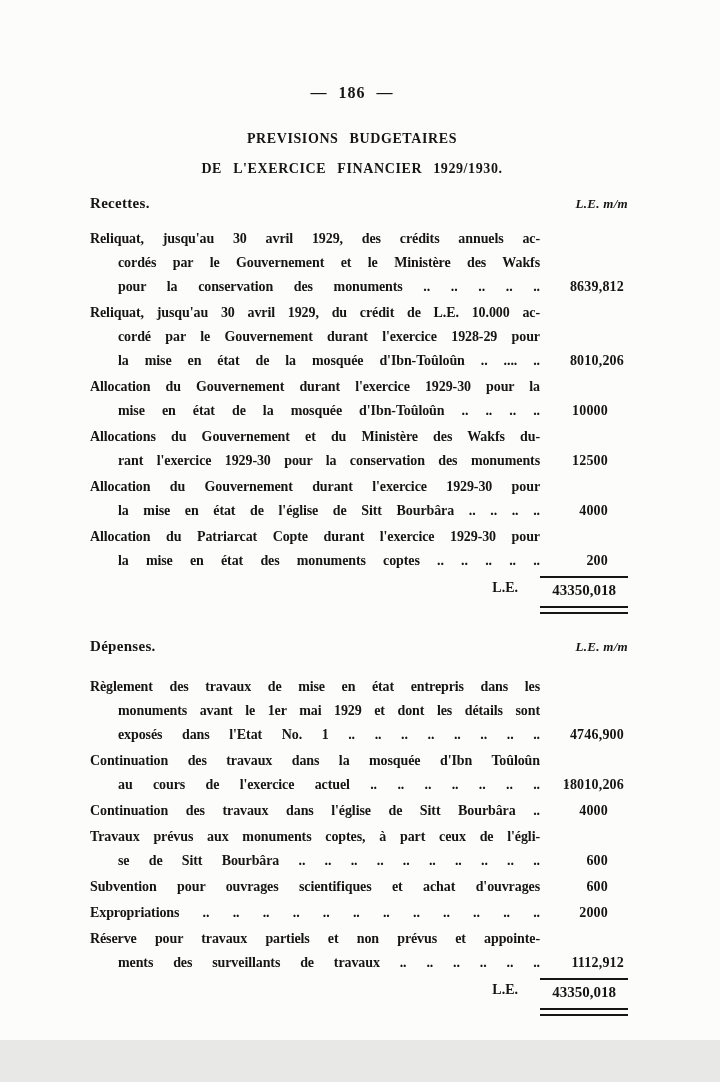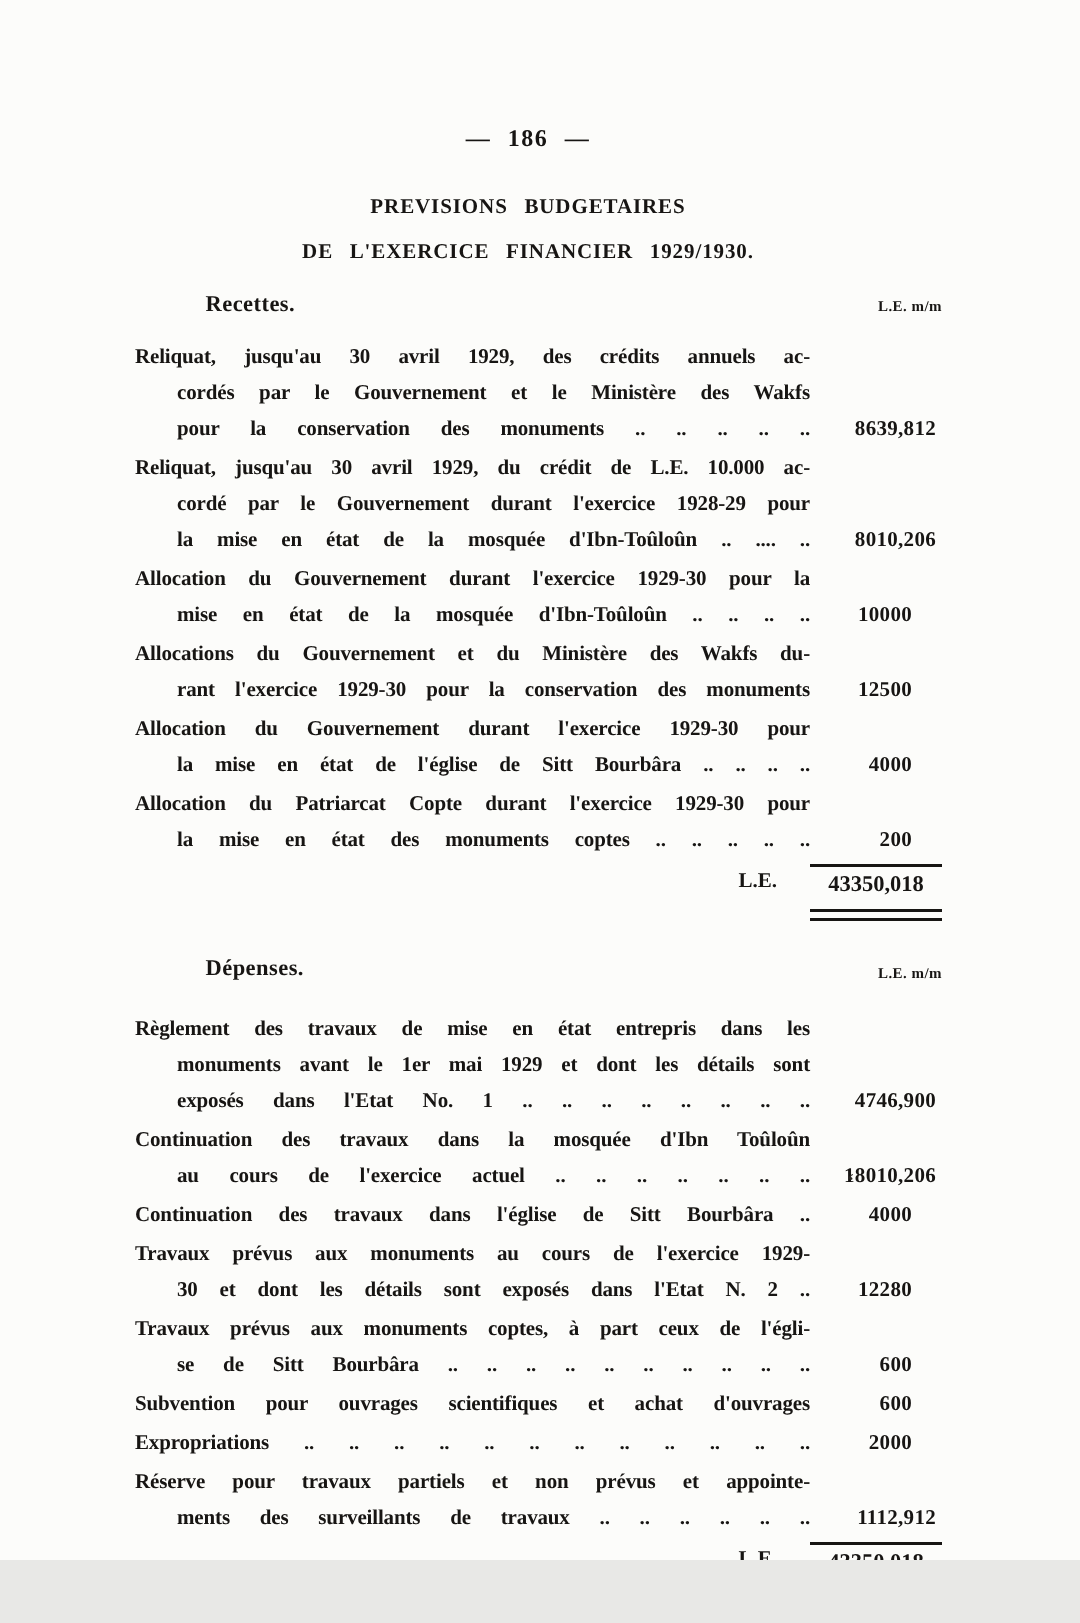--- a/index.html
+++ b/index.html
@@ -37,27 +37,27 @@
   .doc-title.l2{margin-top:14px;}
   .section-header{
     display:flex;
     justify-content:space-between;
     align-items:baseline;
     padding-right:12px;
   }
   .section-header.first{margin-top:18px;}
   .section-header.second{margin-top:24px;align-items:flex-end;}
   .section-heading{
-    margin-left:47px;
     font-size:15px;
     letter-spacing:0.3px;
   }
   .unit-label{
-    font-size:10px;
+    font-size:13px;
     letter-spacing:0.3px;
+    font-style:italic;
   }
   .items{margin-top:15px;}
   .items.dep{margin-top:20px;}
   .item{
     display:flex;
     align-items:flex-end;
     margin-bottom:2px;
   }
   .item-text{
     flex:1 1 auto;
@@ -220,27 +220,20 @@
         <div class="item-amount">18010,206</div>
       </div>
 
       <div class="item">
         <div class="item-text">
           <div class="line">Continuation des travaux dans l'église de Sitt Bourbâra ..</div>
         </div>
         <div class="item-amount whole">4000</div>
       </div>
 
-      <div class="item">
-        <div class="item-text">
-          <div class="line">Travaux prévus aux monuments au cours de l'exercice 1929-</div>
-          <div class="line cont">30 et dont les détails sont exposés dans l'Etat N. 2 ..</div>
-        </div>
-        <div class="item-amount whole">12280</div>
-      </div>
 
       <div class="item">
         <div class="item-text">
           <div class="line">Travaux prévus aux monuments coptes, à part ceux de l'égli-</div>
           <div class="line cont">se de Sitt Bourbâra .. .. .. .. .. .. .. .. .. ..</div>
         </div>
         <div class="item-amount whole">600</div>
       </div>
 
       <div class="item">

